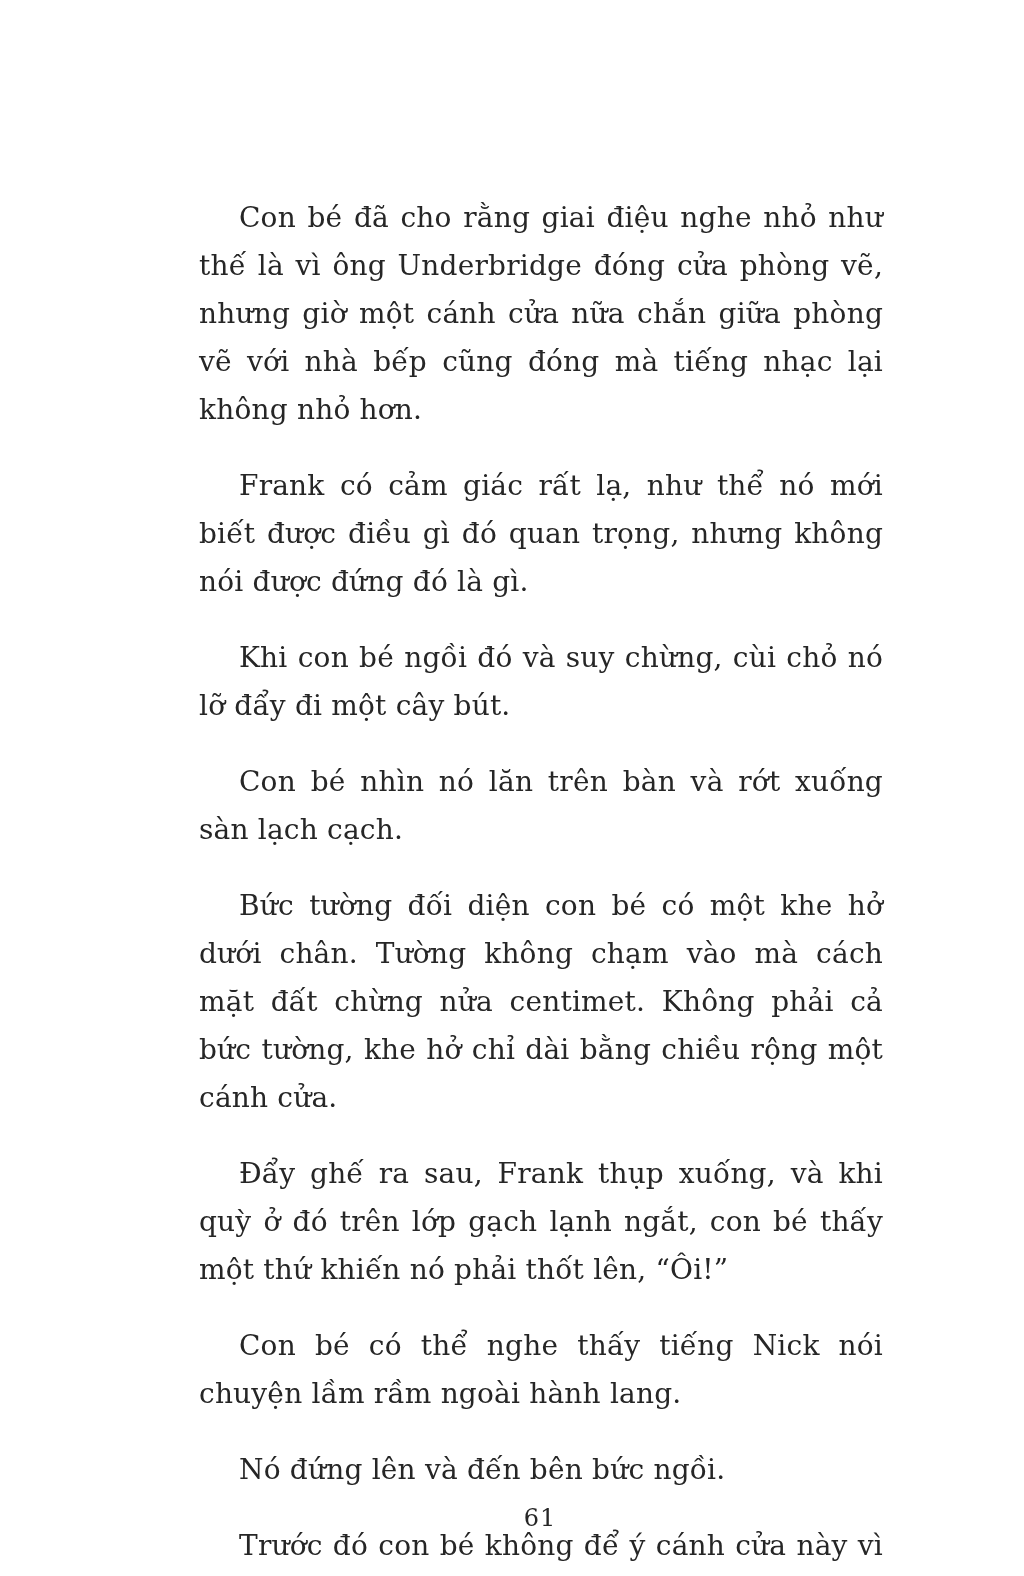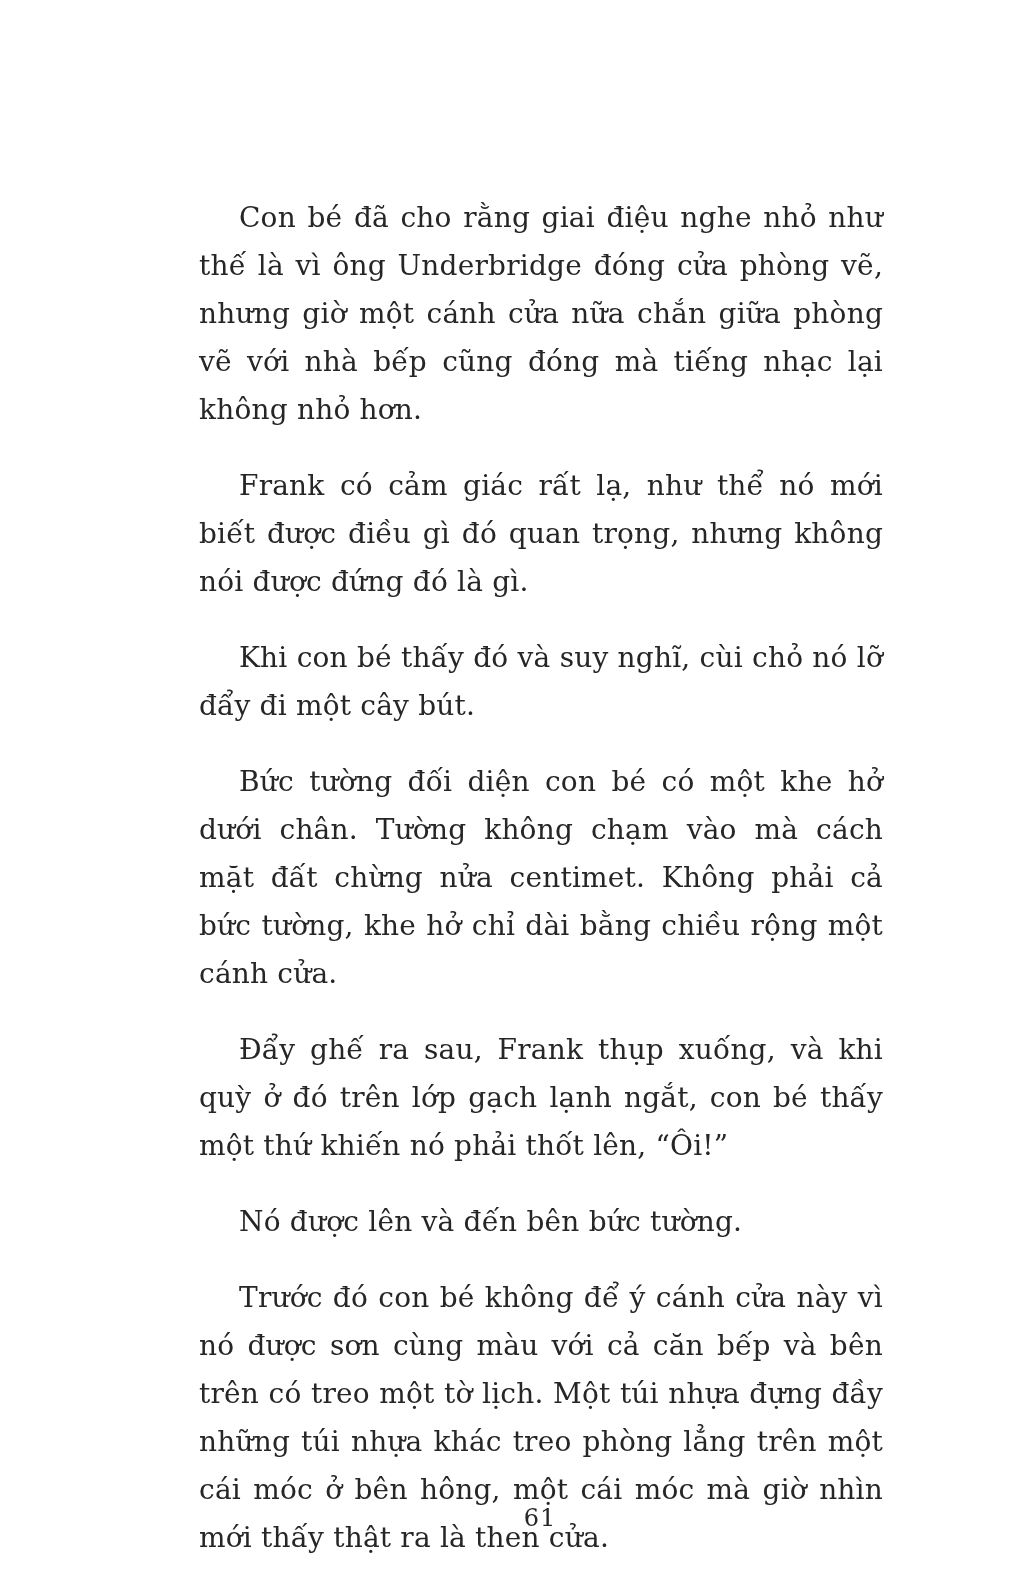--- a/index.html
+++ b/index.html
@@ -46,21 +46,23 @@
     font-variant-numeric: oldstyle-nums;
   }
 </style>
 </head>
 <body>
 
 <div class="page">
   <div class="text-block">
     <p class="para">Con bé đã cho rằng giai điệu nghe nhỏ như thế là vì ông Underbridge đóng cửa phòng vẽ, nhưng giờ một cánh cửa nữa chắn giữa phòng vẽ với nhà bếp cũng đóng mà tiếng nhạc lại không nhỏ hơn.</p>
     <p class="para">Frank có cảm giác rất lạ, như thể nó mới biết được điều gì đó quan trọng, nhưng không nói được đứng đó là gì.</p>
-    <p class="para">Khi con bé thấy đó và suy nghĩ, cùi chỏ nó lỡ đẩy đi một cây bút.</p>
+    <p class="para">Khi con bé ngồi đó và suy chừng, cùi chỏ nó lỡ đẩy đi một cây bút.</p>
+    <p class="para">Con bé nhìn nó lăn trên bàn và rớt xuống sàn lạch cạch.</p>
     <p class="para">Bức tường đối diện con bé có một khe hở dưới chân. Tường không chạm vào mà cách mặt đất chừng nửa centimet. Không phải cả bức tường, khe hở chỉ dài bằng chiều rộng một cánh cửa.</p>
     <p class="para">Đẩy ghế ra sau, Frank thụp xuống, và khi quỳ ở đó trên lớp gạch lạnh ngắt, con bé thấy một thứ khiến nó phải thốt lên, “Ôi!”</p>
-    <p class="para">Nó được lên và đến bên bức tường.</p>
+    <p class="para">Con bé có thể nghe thấy tiếng Nick nói chuyện lầm rầm ngoài hành lang.</p>
+    <p class="para">Nó đứng lên và đến bên bức ngồi.</p>
     <p class="para">Trước đó con bé không để ý cánh cửa này vì nó được sơn cùng màu với cả căn bếp và bên trên có treo một tờ lịch. Một túi nhựa đựng đầy những túi nhựa khác treo phòng lẳng trên một cái móc ở bên hông, một cái móc mà giờ nhìn mới thấy thật ra là then cửa.</p>
   </div>
 
   <div class="page-number">61</div>
 </div>
 
 </body></html>

